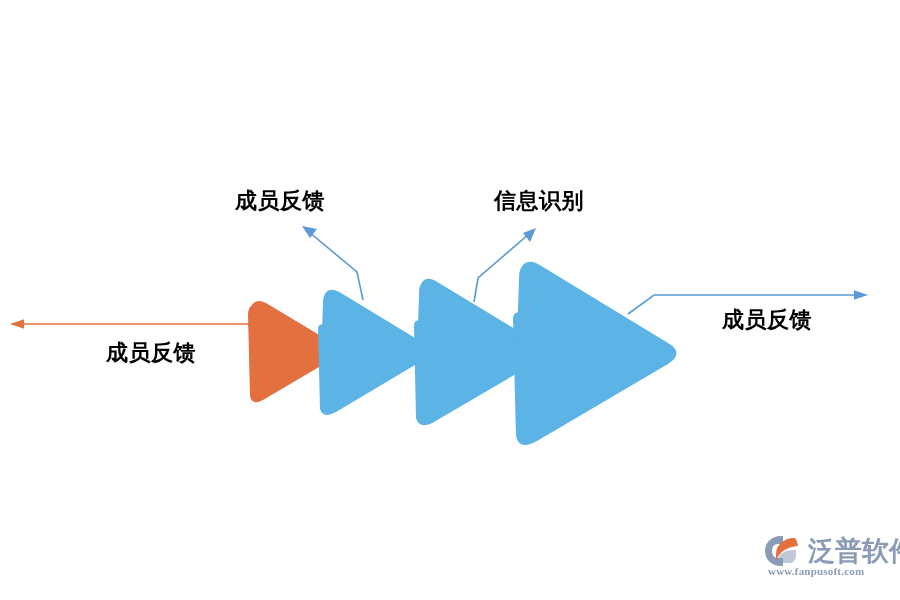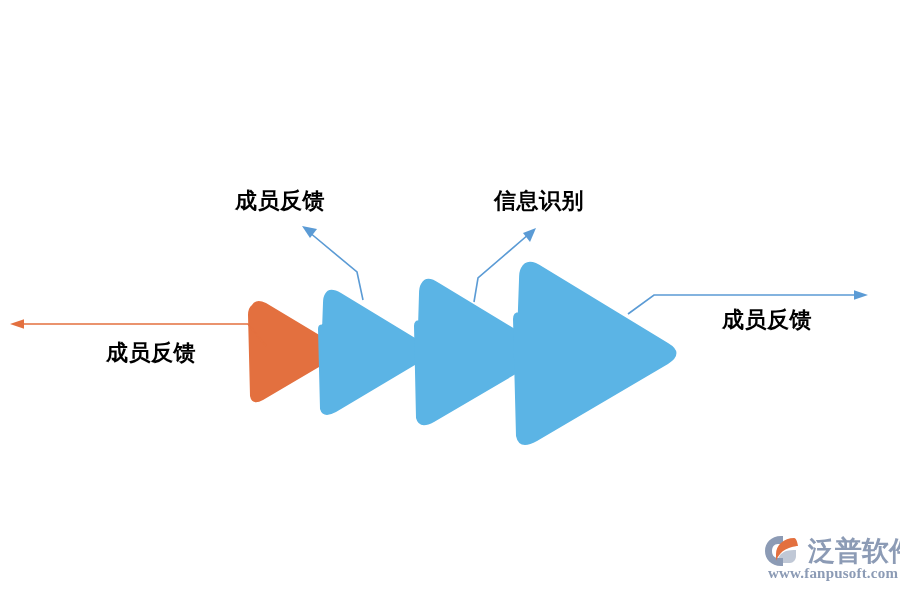--- a/index.html
+++ b/index.html
@@ -56,21 +56,21 @@
     color: #8c9bb5;
     letter-spacing: 0px;
     white-space: nowrap;
   }
   #watermark-url {
     position: absolute;
     left: 4px;
     top: 32px;
     font-family: "Liberation Serif", "DejaVu Serif", serif;
     font-weight: bold;
-    font-size: 15px;
+    font-size: 11px;
     color: #8c9bb5;
     letter-spacing: 0.2px;
     white-space: nowrap;
   }
   #watermark-mark {
     position: absolute;
     left: 0px;
     top: 2px;
     width: 42px;
     height: 32px;

